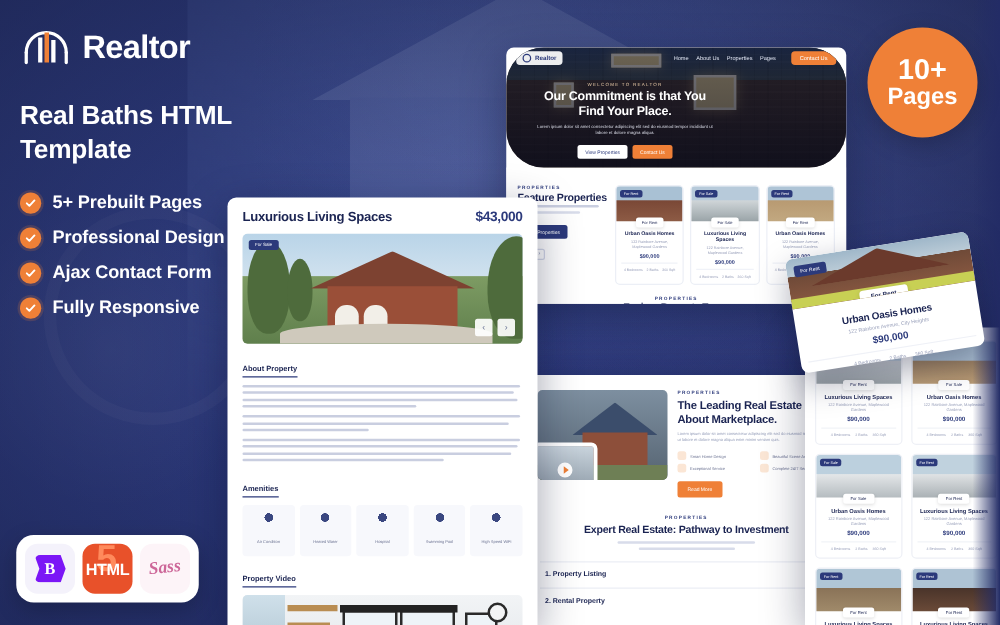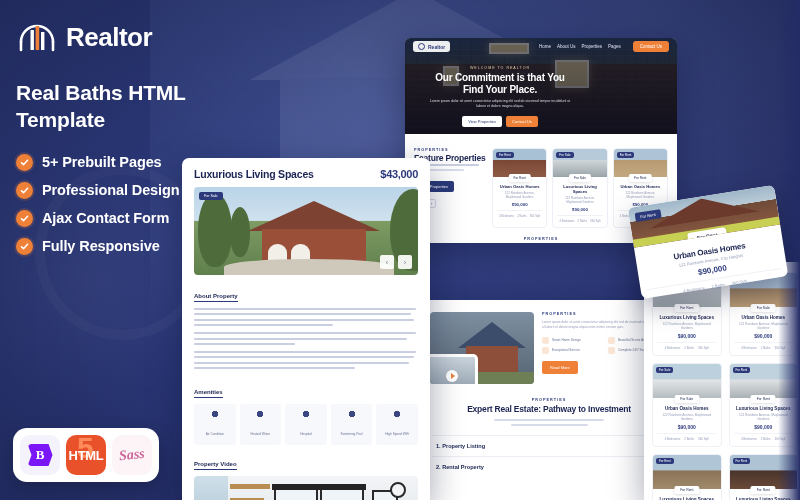--- a/index.html
+++ b/index.html
@@ -79,21 +79,21 @@
   .mock { position:absolute; background:#fff; overflow:hidden;
     box-shadow:0 10px 34px rgba(8,14,45,.38); }
   .ln { height:2px; background:#c9cee0; border-radius:2px; margin-bottom:3px; }
   .ln.s { background:#d8dcea; }
 
   
   .browser { left:405px; top:38px; width:272px; height:205px; border-radius:6px;
     z-index:12; }
   .br-hero { position:relative; height:96px; width:100%;
     background:linear-gradient(180deg,#4a3a33 0%,#3a2c27 55%,#241b18 100%);
-    overflow:hidden; }
+    overflow:hidden;border-radius:30px; }
   .br-hero .brick { position:absolute; inset:0; opacity:.45;
     background:
       repeating-linear-gradient(0deg, rgba(255,255,255,.07) 0 1px, transparent 1px 6px),
       repeating-linear-gradient(90deg, rgba(0,0,0,.18) 0 1px, transparent 1px 11px);}
   .br-hero .sky { position:absolute; top:0; left:0; right:0; height:26px;
     background:linear-gradient(180deg,#2a3f63,#3a4a52); }
   .br-hero .win { position:absolute; background:#d8c48c; border:2px solid #e9e4d7;
     box-shadow:0 0 10px rgba(230,200,130,.45); }
   .br-hero .shade { position:absolute; inset:0; background:linear-gradient(180deg, rgba(10,12,30,.52), rgba(10,12,30,.72)); }
   .br-nav { position:absolute; top:0; left:0; right:0; height:17px; z-index:4;
@@ -384,20 +384,21 @@
           <div class="wall2"></div>
           <div class="grass"></div>
         <div class="lead-sub">
           <div class="play">
               <i></i>
             </div>
         </div>
       </div>
       <div class="lead-txt">
         <div class="eyebrow">PROPERTIES</div>
+        <h4>The Leading Real Estate About Marketplace.</h4>
         <p>Lorem ipsum dolor sit amet consectetur adipiscing elit sed do eiusmod tempor incididunt ut labore et dolore magna aliqua enim minim veniam quis.</p>
         <div class="lead-feats">
           <div class="lf">
               <i></i>
               <span>Smart Home Design</span>
             </div>
           <div class="lf">
               <i></i>
               <span>Beautiful Scene Around</span>
             </div>
@@ -692,14 +693,18 @@
       <div class="chip h5">
         <div class="h5-num">5</div>
         <div class="h5-txt">HTML</div>
       </div>
       <div class="chip sass">
         <div class="sass-txt">Sass</div>
       </div>
     </div>
   </div>
 
+  <div class="pages-badge">
+    <div class="n">10+</div>
+    <div class="p">Pages</div>
+  </div>
 
 </div>
 
 </body></html>

